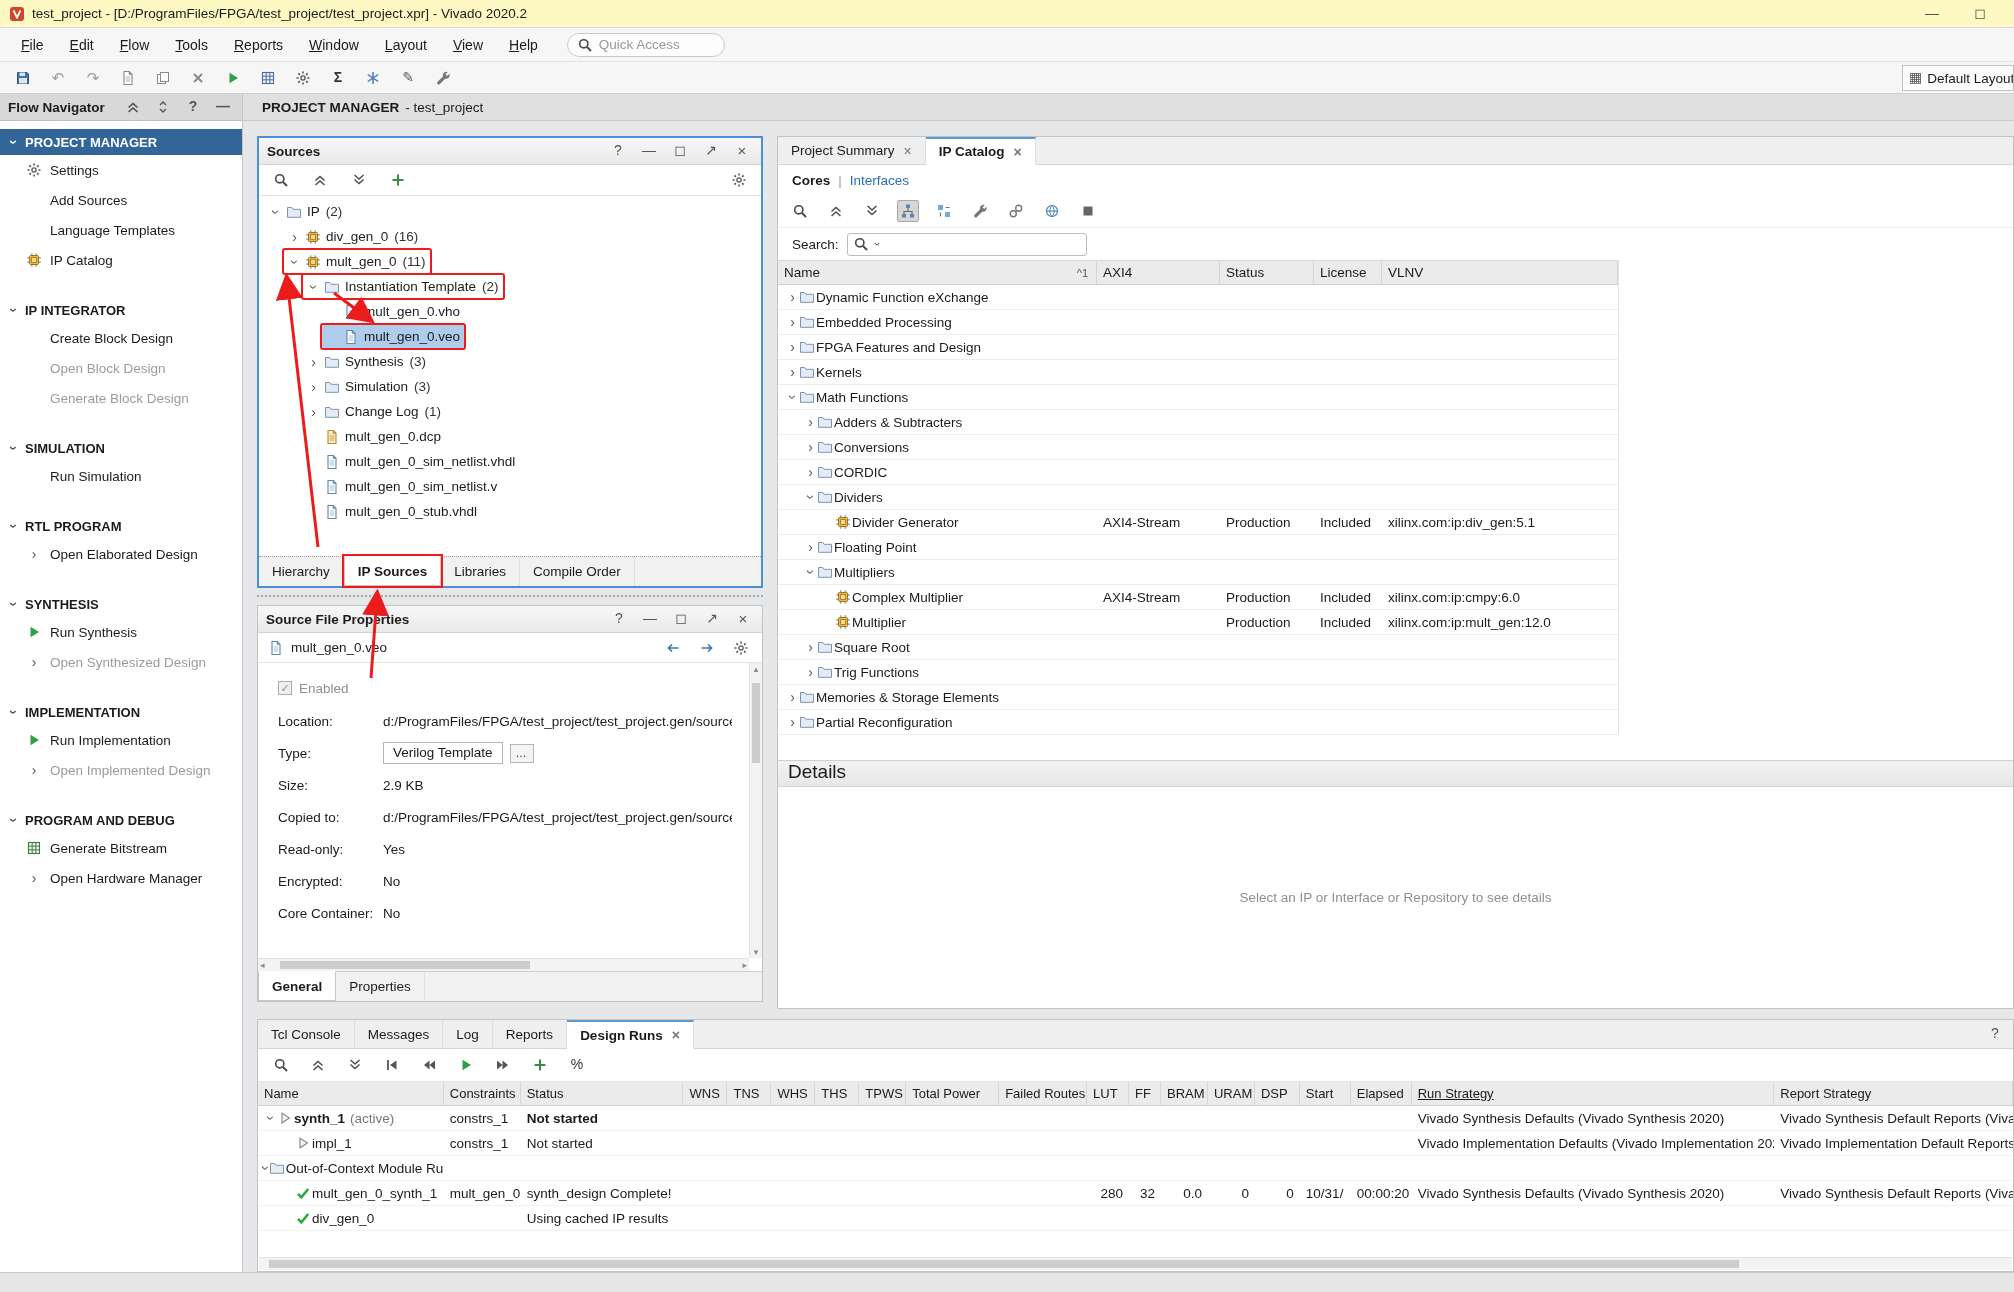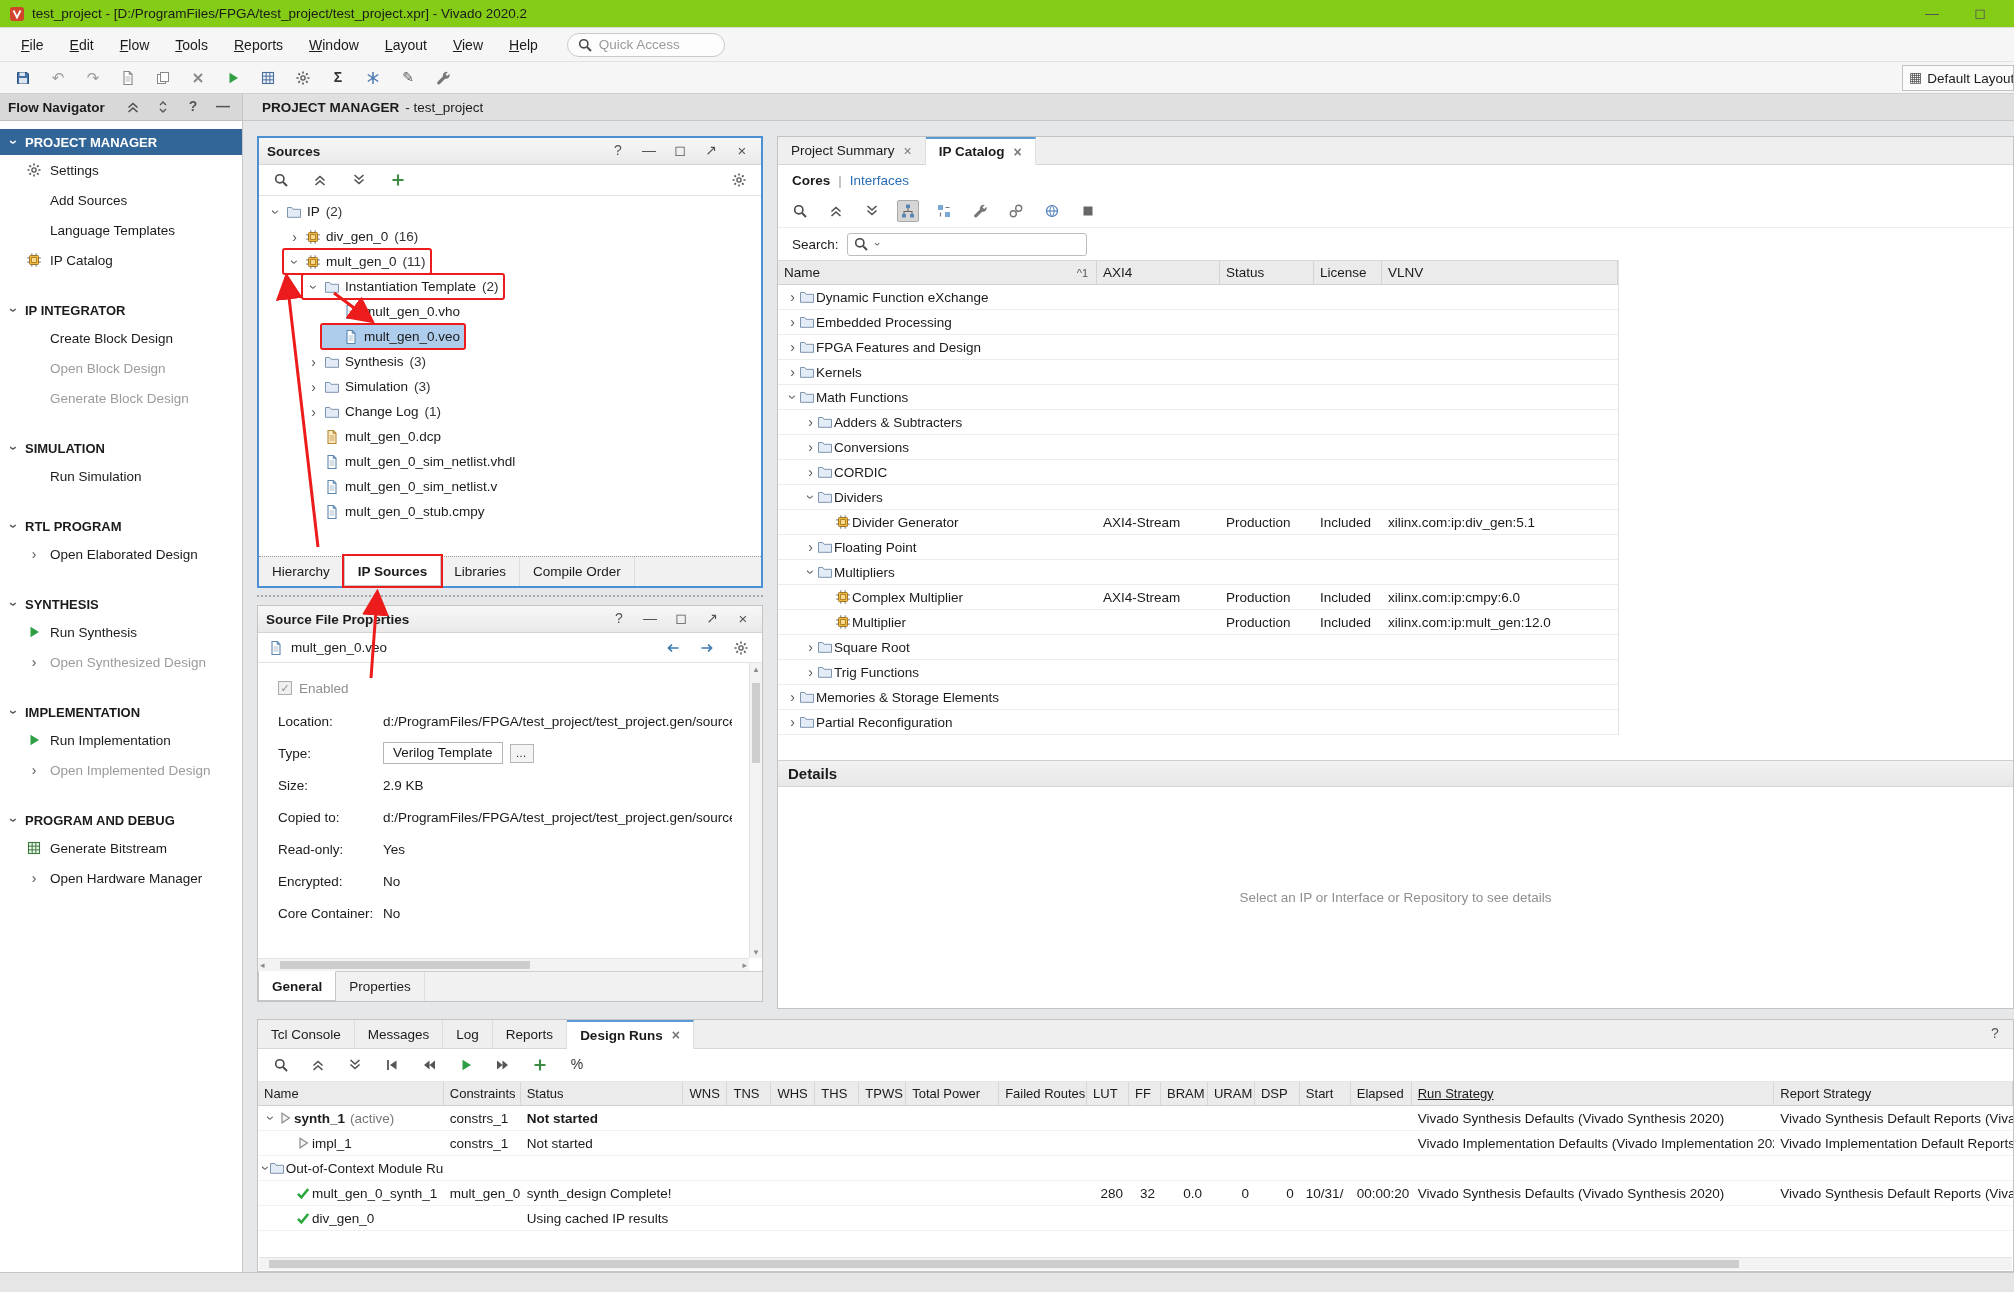--- a/index.html
+++ b/index.html
@@ -7,21 +7,21 @@
   body{position:relative;overflow:hidden;background:#e5e7e9;font-family:"Liberation Sans",sans-serif;font-size:14px;color:#1b1b1b}
   svg.ic{width:16px;height:16px;display:block}
   .g{display:block;width:16px;height:16px;line-height:15px;text-align:center;font-size:14px;color:#555}
   .ibtn{display:inline-flex;align-items:center;justify-content:center;width:22px;height:22px;flex:none}
   .ibtn.xs{width:16px;height:16px}
   .pressed{background:#d6d6d6;border:1px solid #a9a9a9;border-radius:2px}
   .chev{display:inline-block;width:13px;text-align:center;color:#555;font-size:14px;line-height:14px}
   .chev.open{transform:rotate(90deg)}
 
   
-  #title-bar{position:absolute;left:0;top:0;width:100%;height:28px;background:#84cc16;border-bottom:1px solid #dadada;display:flex;align-items:center;gap:7px;padding:0 9px;font-size:13.5px}
+  #title-bar{position:absolute;left:0;top:0;width:100%;height:28px;background:#fef9c3;border-bottom:1px solid #dadada;display:flex;align-items:center;gap:7px;padding:0 9px;font-size:13.5px}
   #win-controls{margin-left:auto;display:flex;gap:26px;padding-right:14px}
   #menu-bar{position:absolute;left:0;top:28px;width:100%;height:34px;background:#f6f6f6;border-bottom:1px solid #e2e2e2;display:flex;align-items:center;padding-left:8px}
   #menu-items{display:flex}
   .menu-item{display:inline-block;padding:7px 13px}
   .menu-item::first-letter{text-decoration:underline}
   #quick-access{margin-left:16px;width:158px;height:24px;border:1px solid #c9c9c9;border-radius:12px;background:#fdfdfd;display:flex;align-items:center;gap:6px;padding:0 9px;color:#9a9a9a;font-size:13.5px}
   #toolbar{position:absolute;left:0;top:62px;width:100%;height:32px;background:#f6f6f6;border-bottom:1px solid #cfcfcf;display:flex;align-items:center;padding-left:12px}
   #toolbar-icons{display:flex;gap:13px;align-items:center}
   #layout-selector{position:absolute;right:0;top:3px;height:26px;width:112px;border:1px solid #c2c2c2;background:#fbfbfb;display:flex;align-items:center;gap:5px;padding:0 6px;white-space:nowrap;overflow:hidden;font-size:13.5px}
 
@@ -100,21 +100,21 @@
   #cat-toolbar{height:33px;display:flex;align-items:center;gap:14px;padding:0 11px;border-bottom:1px solid #ededed}
   #cat-search{height:32px;display:flex;align-items:center;gap:8px;padding:0 14px;font-size:13.5px}
   .searchbox{width:240px;height:23px;border:1px solid #bdbdbd;border-radius:3px;background:#fff;display:flex;align-items:center;gap:2px;padding:0 5px}
   #cat-table{width:841px;border-right:1px solid #e3e3e3}
   #cat-header{height:25px;display:flex;background:#ebebeb;border-top:1px solid #d8d8d8;border-bottom:1px solid #d0d0d0;font-size:13.5px}
   .cat-col{display:flex;align-items:center;padding:0 6px;border-right:1px solid #d4d4d4;overflow:hidden;white-space:nowrap}
   .sortb{margin-left:auto;color:#555;font-size:11px;padding-right:2px}
   .cat-row{height:25px;display:flex;border-bottom:1px solid #ededed;font-size:13.5px}
   .cat-cell{display:flex;align-items:center;padding:0 6px;overflow:hidden;white-space:nowrap}
   #cat-details{position:absolute;left:0;right:0;top:623px;bottom:0;border-top:1px solid #cfcfcf}
-  #cat-details .dhead{height:26px;background:linear-gradient(#f2f2f2,#e7e7e7);border-bottom:1px solid #d6d6d6;display:flex;align-items:center;padding:0 10px;font-weight:bold;font-size:15px}
+  #cat-details .dhead{height:26px;background:linear-gradient(#f2f2f2,#e7e7e7);border-bottom:1px solid #d6d6d6;display:flex;align-items:flex-start;padding:0 10px;font-weight:normal;font-size:19px}
   #cat-details .dbody{position:absolute;left:0;right:0;top:26px;bottom:0;display:flex;align-items:center;justify-content:center;color:#8f8f8f;font-size:13.5px}
 
   
   #runs-panel{left:257px;top:1019px;width:1757px;height:253px;position:absolute}
   #run-tabs{height:29px}
   #runs-help{margin-left:auto;display:flex;align-items:center;padding-right:10px}
   #run-toolbar{height:33px;display:flex;align-items:center;gap:15px;padding:0 12px;border-bottom:1px solid #e6e6e6}
   #run-header{height:24px;display:flex;background:#ebebeb;border-bottom:1px solid #d0d0d0;font-size:13px}
   .run-col{display:flex;align-items:center;padding:0 6px;border-right:1px solid #d6d6d6;overflow:hidden;white-space:nowrap}
   .run-row{height:25px;display:flex;font-size:13.5px;border-bottom:1px solid #f2f2f2}
@@ -617,21 +617,21 @@
       <div class="trow" style="padding-left: 44px;">
         <span class="inner">
           <span class="chev"></span>
           <span class="ibtn xs">
             <svg class="ic" viewBox="0 0 16 16">
               <path d="M4 1.5 h5.3 l2.7 2.8 v10.2 h-8 z" fill="#fff" stroke="#5d86ad" stroke-width="1.1"></path>
               <path d="M9.3 1.5 v2.8 h2.7" fill="none" stroke="#5d86ad" stroke-width="1.1"></path>
               <path d="M5.6 7 h4.8 M5.6 9 h4.8 M5.6 11 h4.8" stroke="#a9bfd2" stroke-width="1"></path>
             </svg>
           </span>
-          <span class="tlbl">mult_gen_0_stub.cmpy</span>
+          <span class="tlbl">mult_gen_0_stub.vhdl</span>
         </span>
       </div>
     </div>
   <div class="btabs dotted" id="src-tabs">
       <div class="ptab">
         <span>Hierarchy</span>
       </div>
       <div class="ptab active ann">
         <span>IP Sources</span>
       </div>

